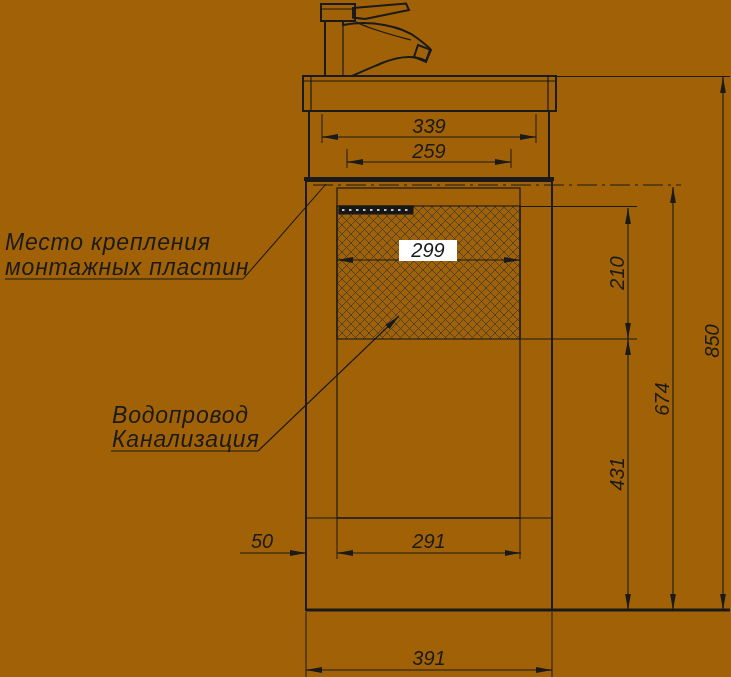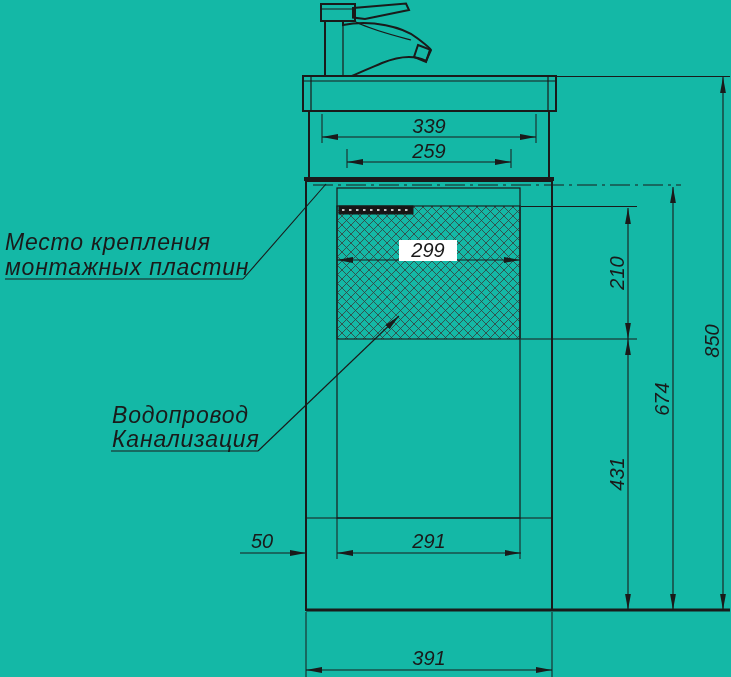--- a/index.html
+++ b/index.html
@@ -1,16 +1,16 @@
 <!DOCTYPE html>
 <html><head>
 <meta charset="utf-8">
 <style>
   html,body{margin:0;padding:0;background:#ffffff;}
-  .stage{position:relative;width:731px;height:677px;background:#14b8a6;overflow:hidden;text-decoration:underline;}
+  .stage{position:relative;width:731px;height:677px;background:#a16207;overflow:hidden;text-decoration:underline;}
   svg{display:block;}
   svg text{
     font-family:"Liberation Sans",sans-serif;
     font-style:italic;
     fill:#1a1a1a;
   }
   .dim-text{font-size:20px;}
   .ann-text{font-size:23px;letter-spacing:0.8px;}
   .outline{stroke:#1a1a1a;stroke-width:2;fill:none;}
   .outline-thin{stroke:#1a1a1a;stroke-width:1.2;fill:none;}

